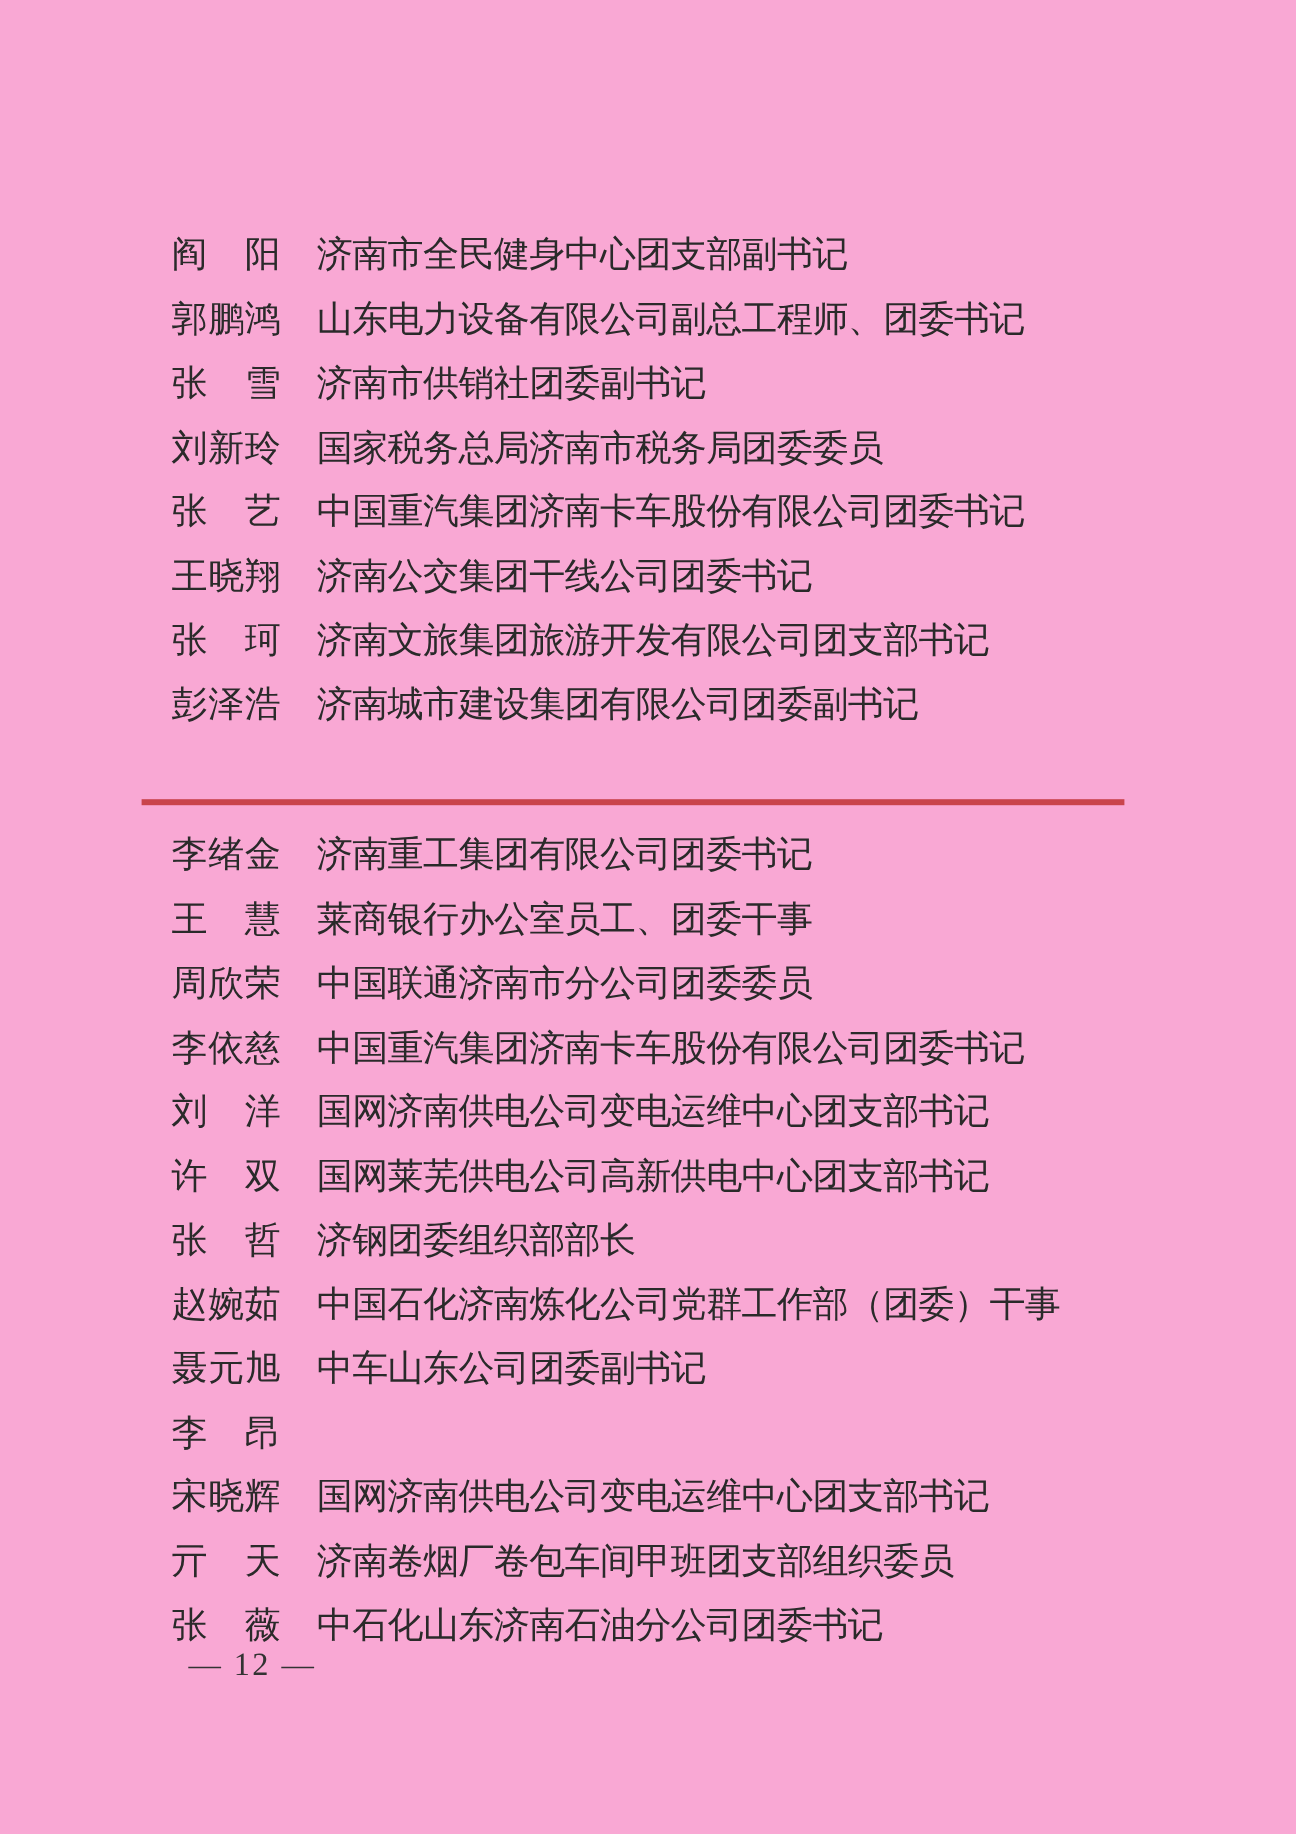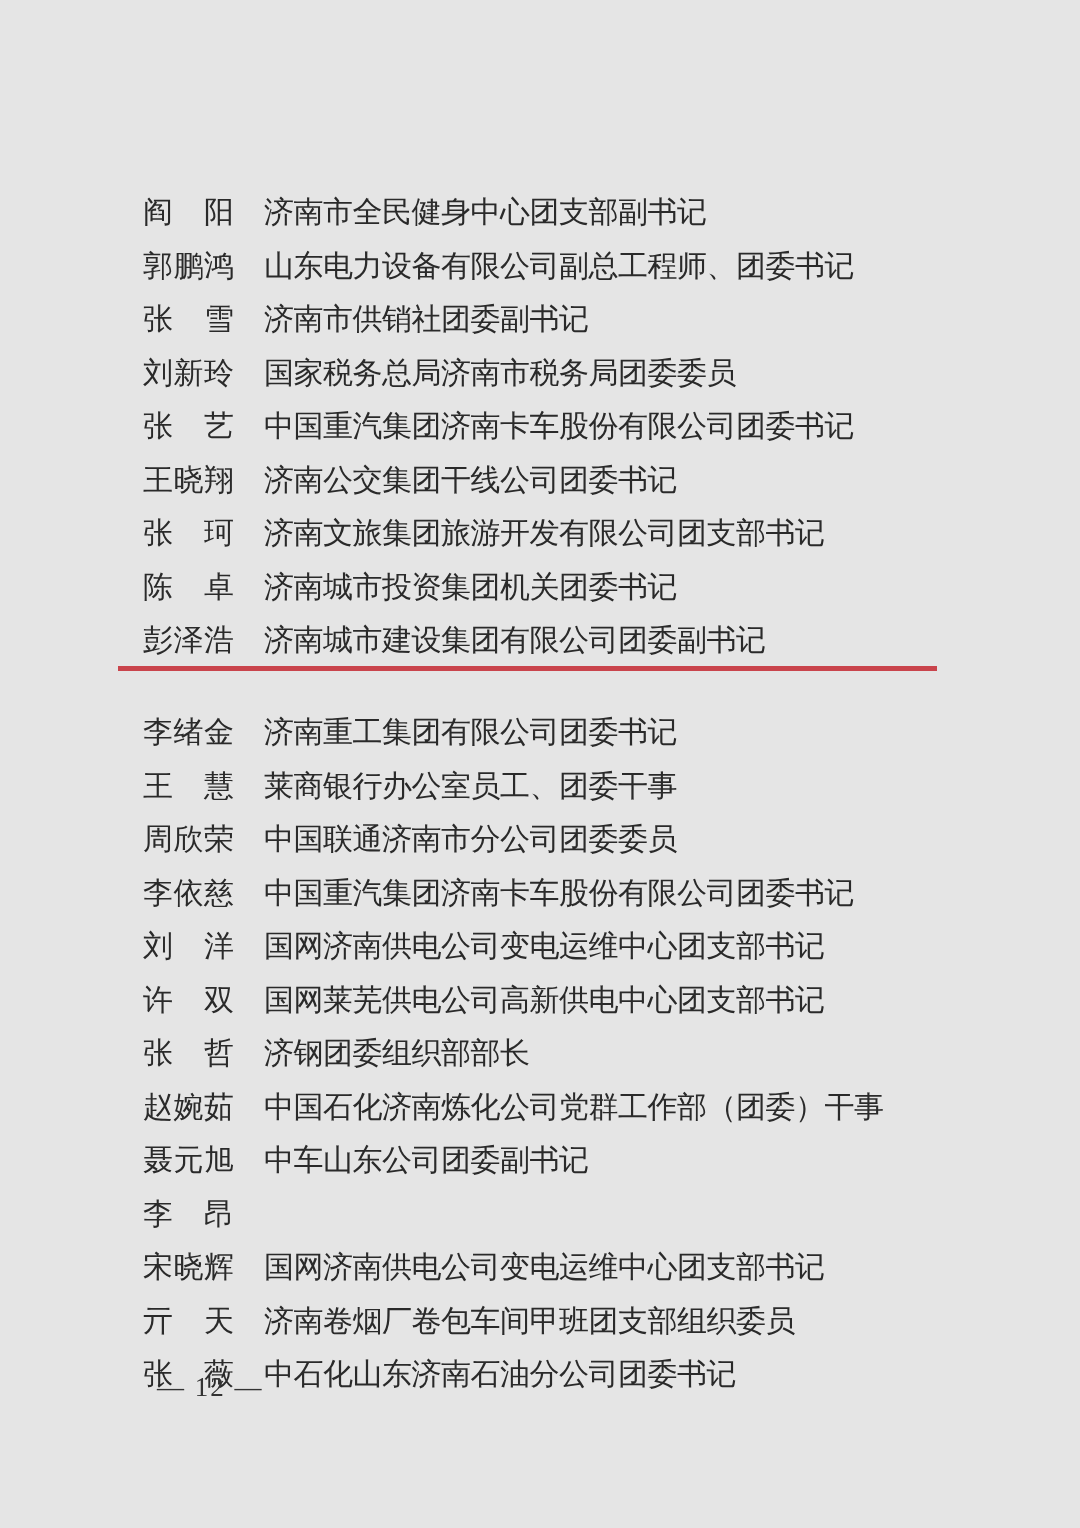--- a/index.html
+++ b/index.html
@@ -4,31 +4,31 @@
 <style>
   html, body {
     margin: 0;
     padding: 0;
     background: #ffffff;
   }
   .page {
     position: relative;
     width: 1080px;
     height: 1528px;
-    background: #e5e5e5;
+    background: #f9a8d4;
     overflow: hidden;
     font-family: "Liberation Serif", "DejaVu Serif", serif;
     color: #2a2a2a;
   }
   .entries {
     position: absolute;
     left: 143px;
   }
   .entries.top { top: 186px; }
-  .entries.bottom { top: 706px; }
+  .entries.bottom { top: 686px; }
   .row {
     height: 53.5px;
     display: flex;
     align-items: center;
     white-space: nowrap;
   }
   .name {
     display: inline-block;
     width: 97px;
     font-size: 30px;
@@ -84,24 +84,20 @@
       </div>
       <div class="row">
         <span class="name">王晓翔</span>
         <span class="position">济南公交集团干线公司团委书记</span>
       </div>
       <div class="row">
         <span class="name">张　珂</span>
         <span class="position">济南文旅集团旅游开发有限公司团支部书记</span>
       </div>
       <div class="row">
-        <span class="name">陈　卓</span>
-        <span class="position">济南城市投资集团机关团委书记</span>
-      </div>
-      <div class="row">
         <span class="name">彭泽浩</span>
         <span class="position">济南城市建设集团有限公司团委副书记</span>
       </div>
     </div>
   <div class="divider" id="red-divider" style="background: rgb(201, 68, 76);"></div>
   <div class="entries bottom" id="list-bottom">
       <div class="row">
         <span class="name">李绪金</span>
         <span class="position">济南重工集团有限公司团委书记</span>
       </div>

